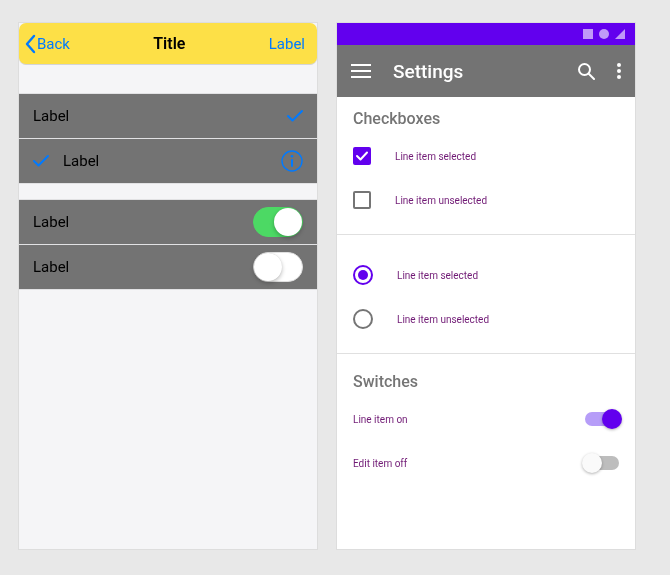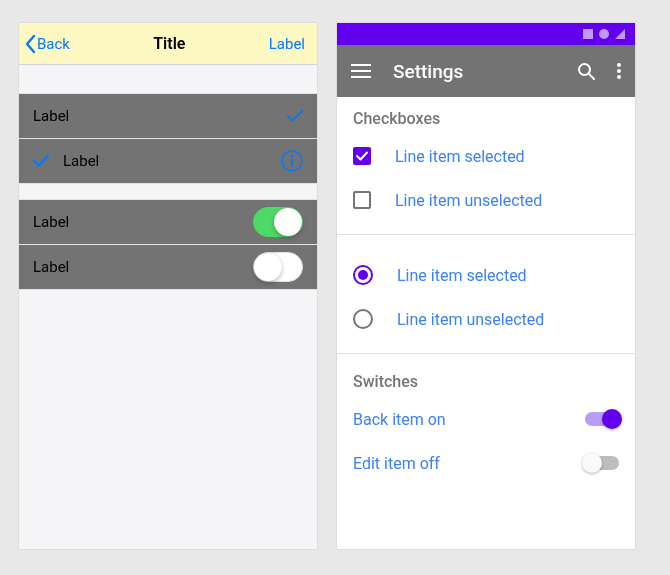--- a/index.html
+++ b/index.html
@@ -23,21 +23,22 @@
       font-size: 15px;
       color: #000;
     }
     .ios-header {
       height: 42px;
       display: flex;
       align-items: center;
       justify-content: space-between;
       padding: 0 8px 0 4px;
       border-bottom: 1px solid #d4d4d6;
-      background: #fef9c3;
+      background: #fde047;
+      border-radius: 7px;
     }
     .ios-back {
       display: flex;
       align-items: center;
       color: #007aff;
       font-size: 15px;
     }
     .ios-back svg { width: 14px; height: 20px; }
     .ios-title { font-weight: 600; font-size: 16px; }
     .ios-edit { color: #007aff; font-size: 15px; padding-right: 4px;}
@@ -111,21 +112,21 @@
     .and-appbar svg { display:block; }
     .and-section { padding: 12px 16px 6px; }
     .and-section-title {
       font-size: 16px; color: #757575; font-weight: 500;
       margin-bottom: 6px;
     }
     .and-divider { height: 1px; background: #e0e0e0; margin: 6px 0; }
     .and-item {
       height: 44px; display: flex; align-items: center; gap: 24px;
     }
-    .and-item-label { font-size: 16px; color: #3b82f6; }
+    .and-item-label { font-size: 10px; color: #701a75; }
     .and-switch-row {
       height: 44px; display: flex; align-items: center;
       justify-content: space-between;
     }
     
     .cb { width: 18px; height: 18px; border: 2px solid #757575; border-radius: 2px; display:flex;align-items:center;justify-content:center;}
     .cb.checked { background:#6200ee; border-color:#6200ee; }
     .cb.checked svg { width:14px; height:14px; }
     
     .rb { width:20px; height:20px; border:2px solid #757575; border-radius:50%; display:flex;align-items:center;justify-content:center;}
@@ -260,21 +261,21 @@
     <div class="and-item">
       <div class="rb"></div>
       <span class="and-item-label">Line item unselected</span>
     </div>
   </div>
   <div class="and-divider"></div>
 
   <div class="and-section">
     <div class="and-section-title">Switches</div>
     <div class="and-switch-row">
-      <span class="and-item-label">Back item on</span>
+      <span class="and-item-label">Line item on</span>
       <div class="mdswitch on">
           <div class="thumb"></div>
         </div>
     </div>
     <div class="and-switch-row">
       <span class="and-item-label">Edit item off</span>
       <div class="mdswitch off">
           <div class="thumb"></div>
         </div>
     </div>

